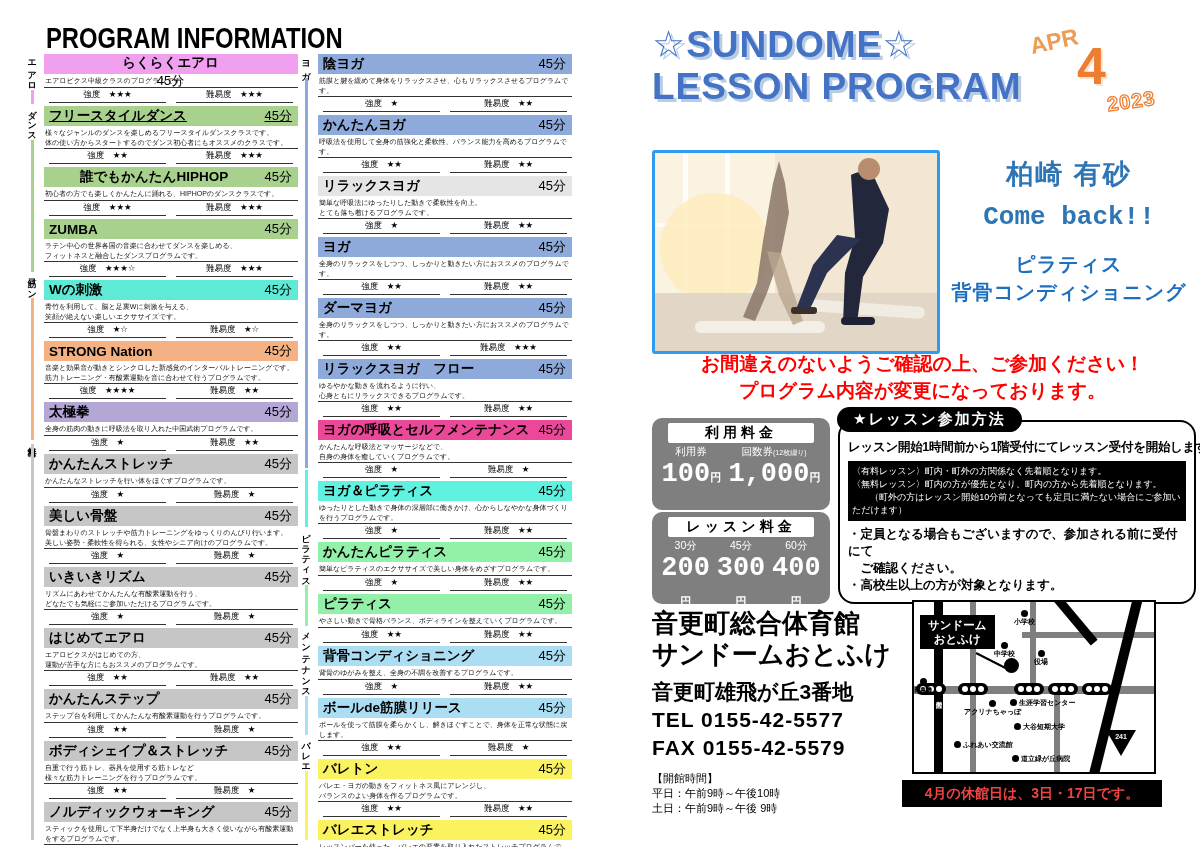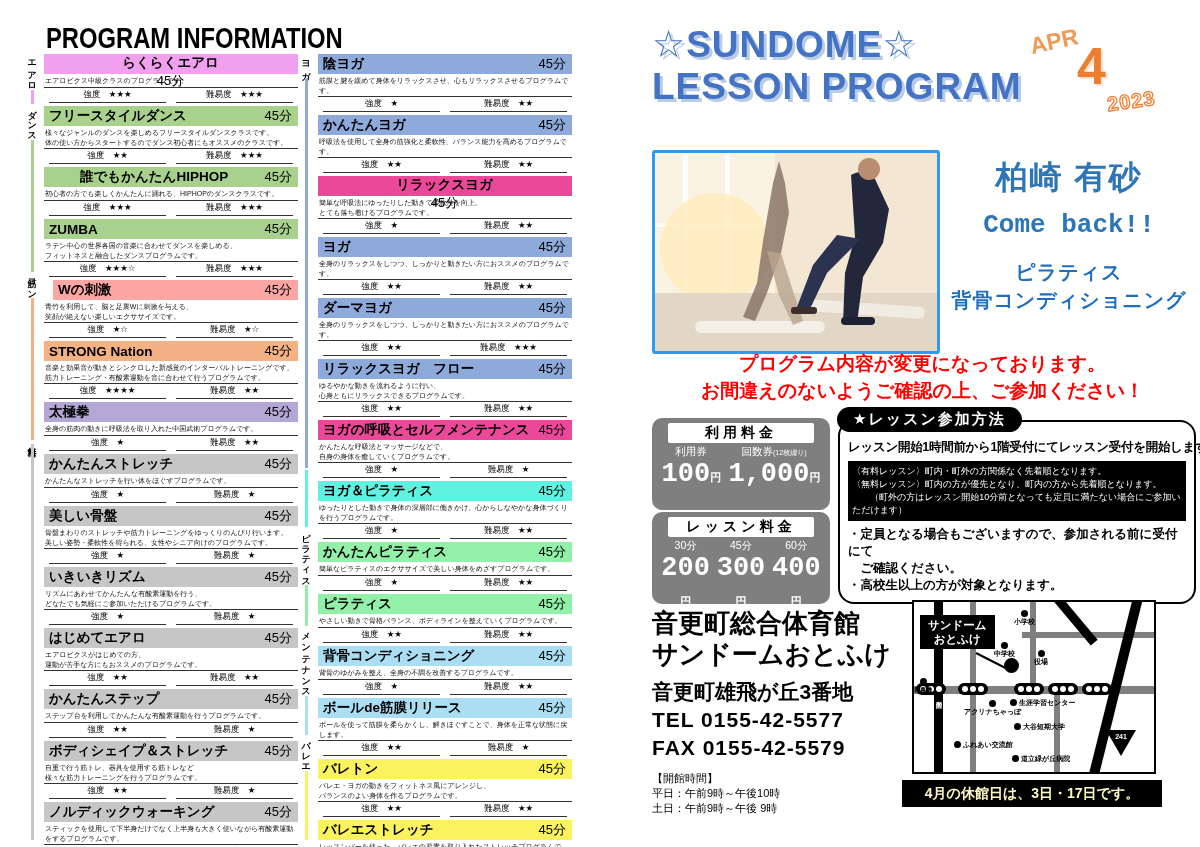--- a/index.html
+++ b/index.html
@@ -35,21 +35,21 @@
     color:#4472C4;text-shadow:3px 3px 0 #B8CCE4;letter-spacing:1px;white-space:nowrap;}
   .date-apr{position:absolute;left:385px;top:28px;font-size:23px;font-weight:bold;color:#ED9B55;
     transform:rotate(-12deg);text-shadow:1px 1px 0 #fff;}
   .date-num{position:absolute;left:432px;top:36px;font-size:52px;font-weight:bold;color:#ED7D31;
     text-shadow:2px 2px 0 #fbe2cf;}
   .date-year{position:absolute;left:462px;top:90px;font-size:20px;font-weight:bold;color:#fff;
     -webkit-text-stroke:1.3px #ED7D31;transform:rotate(-8deg);letter-spacing:1px;}
   .photo{position:absolute;left:7px;top:150px;width:282px;height:198px;border:3px solid #2E9BF0;
     border-radius:3px;overflow:hidden;background:#f5e9d6;}
   .promo{position:absolute;left:295px;top:156px;width:258px;text-align:center;color:#2E75B6;}
-  .promo-instructor{font-size:32px;font-weight:bold;letter-spacing:2px;text-align:center;}
+  .promo-instructor{font-size:27px;font-weight:bold;letter-spacing:2px;text-align:center;}
   .promo-comeback{font-family:"Liberation Mono","DejaVu Sans Mono",monospace;font-size:26px;font-weight:bold;margin-top:10px;}
   .promo-line{font-size:20px;font-weight:bold;letter-spacing:1px;}
   .promo-lines{margin-top:18px;line-height:28px;color:#1E6FC0;}
   .notice{position:absolute;left:0;top:350px;width:555px;text-align:center;color:#FF0000;
     font-weight:bold;font-size:19px;line-height:27px;}
   
   .fee-box{position:absolute;left:7px;width:178px;background:#7F7F7F;border-radius:10px;color:#fff;text-align:center;}
   #fee1{top:418px;height:92px;} #fee2{top:512px;height:92px;}
   .fee-title{background:#fff;color:#000;font-weight:bold;font-size:14px;letter-spacing:4px;
     margin:5px 16px 2px;padding:1px 0;border-radius:2px;}
@@ -103,21 +103,21 @@
   .p0{left:100px;top:8px;} .p1{left:80px;top:40px;} .p2{left:120px;top:48px;}
   .p3{left:0px;top:76px;} .p3 .plabel{font-size:6px;} .p4{left:50px;top:98px;}
   .p5{left:96px;top:96px;flex-direction:row;gap:2px;} .p6{left:100px;top:120px;flex-direction:row;gap:2px;}
   .p7{left:40px;top:138px;flex-direction:row;gap:2px;} .p8{left:98px;top:152px;flex-direction:row;gap:2px;}
   .route-badge{position:absolute;left:192px;top:128px;width:30px;height:26px;background:#000;
     clip-path:polygon(0 0,100% 0,50% 100%);color:#fff;font-size:7px;font-weight:bold;
     text-align:center;line-height:13px;z-index:3;}
   .road-label{position:absolute;left:21px;top:94px;writing-mode:vertical-rl;text-orientation:upright;
     color:#fff;font-size:6.5px;z-index:2;line-height:8px;}
   .closed-bar{position:absolute;left:257px;top:780px;width:260px;height:27px;background:#000;
-    color:#fef9c3;font-weight:bold;font-size:14px;text-align:center;line-height:27px;}
+    color:#ef4444;font-weight:bold;font-size:14px;text-align:center;line-height:27px;}
 </style>
 </head>
 <body>
 
 <div class="page-title">PROGRAM INFORMATION</div>
 
 <div class="rail" id="rail-0">
     <div class="rail-seg r0s0">
       <span class="rail-label">エアロ</span>
       <span class="rail-line" style="background: rgb(240, 160, 238);"></span>
@@ -141,21 +141,21 @@
       <span class="card-title">らくらくエアロ</span>
       <span class="card-duration">45分</span>
     </div>
     <div class="card-desc">エアロビクス中級クラスのプログラムです。</div>
     <div class="card-rating">
       <span class="rate rate-int">強度　★★★</span>
       <span class="rate rate-dif">難易度　★★★</span>
     </div>
   </div>
     <div class="card">
-    <div class="card-header" style="background: rgb(169, 209, 142);">
+    <div class="card-header" style="background: rgb(169, 209, 142); text-decoration: underline;">
       <span class="card-title">フリースタイルダンス</span>
       <span class="card-duration">45分</span>
     </div>
     <div class="card-desc">様々なジャンルのダンスを楽しめるフリースタイルダンスクラスです。
 体の使い方からスタートするのでダンス初心者にもオススメのクラスです。</div>
     <div class="card-rating">
       <span class="rate rate-int">強度　★★</span>
       <span class="rate rate-dif">難易度　★★★</span>
     </div>
   </div>
@@ -176,21 +176,21 @@
       <span class="card-duration">45分</span>
     </div>
     <div class="card-desc">ラテン中心の世界各国の音楽に合わせてダンスを楽しめる、
 フィットネスと融合したダンスプログラムです。</div>
     <div class="card-rating">
       <span class="rate rate-int">強度　★★★☆</span>
       <span class="rate rate-dif">難易度　★★★</span>
     </div>
   </div>
     <div class="card">
-    <div class="card-header" style="background: #fca5a5; margin-left: 9px;">
+    <div class="card-header" style="background: #5eead4;">
       <span class="card-title">Wの刺激</span>
       <span class="card-duration">45分</span>
     </div>
     <div class="card-desc">青竹を利用して、脳と足裏Wに刺激を与える、
 笑顔が絶えない楽しいエクササイズです。</div>
     <div class="card-rating">
       <span class="rate rate-int">強度　★☆</span>
       <span class="rate rate-dif">難易度　★☆</span>
     </div>
   </div>
@@ -337,21 +337,21 @@
       <span class="card-title">かんたんヨガ</span>
       <span class="card-duration">45分</span>
     </div>
     <div class="card-desc">呼吸法を使用して全身の筋強化と柔軟性、バランス能力を高めるプログラムです。</div>
     <div class="card-rating">
       <span class="rate rate-int">強度　★★</span>
       <span class="rate rate-dif">難易度　★★</span>
     </div>
   </div>
     <div class="card">
-    <div class="card-header" style="background: #ec4899; flex-direction: column;">
+    <div class="card-header" style="background: #e5e5e5;">
       <span class="card-title">リラックスヨガ</span>
       <span class="card-duration">45分</span>
     </div>
     <div class="card-desc">簡単な呼吸法にゆったりした動きで柔軟性を向上。
 とても落ち着けるプログラムです。</div>
     <div class="card-rating">
       <span class="rate rate-int">強度　★</span>
       <span class="rate rate-dif">難易度　★★</span>
     </div>
   </div>
@@ -514,22 +514,22 @@
   <div class="promo">
     <div class="promo-instructor">柏崎 有砂</div>
     <div class="promo-comeback">Come back!!</div>
     <div class="promo-lines">
       <div class="promo-line">ピラティス</div>
       <div class="promo-line">背骨コンディショニング</div>
     </div>
   </div>
 
   <div class="notice">
+    <div>お間違えのないようご確認の上、ご参加ください！</div>
     <div>プログラム内容が変更になっております。</div>
-    <div>お間違えのないようご確認の上、ご参加ください！</div>
   </div>
 
   <div class="fee-box" id="fee1">
     <div class="fee-title">利用料金</div>
     <div class="fee-row">
       <span class="fee-label">利用券</span>
       <span class="fee-label"><span>回数券</span><small>(12枚綴り)</small></span>
     </div>
     <div class="fee-row">
       <span class="fee-value"><span>100</span><span class="fee-unit">円</span></span>

